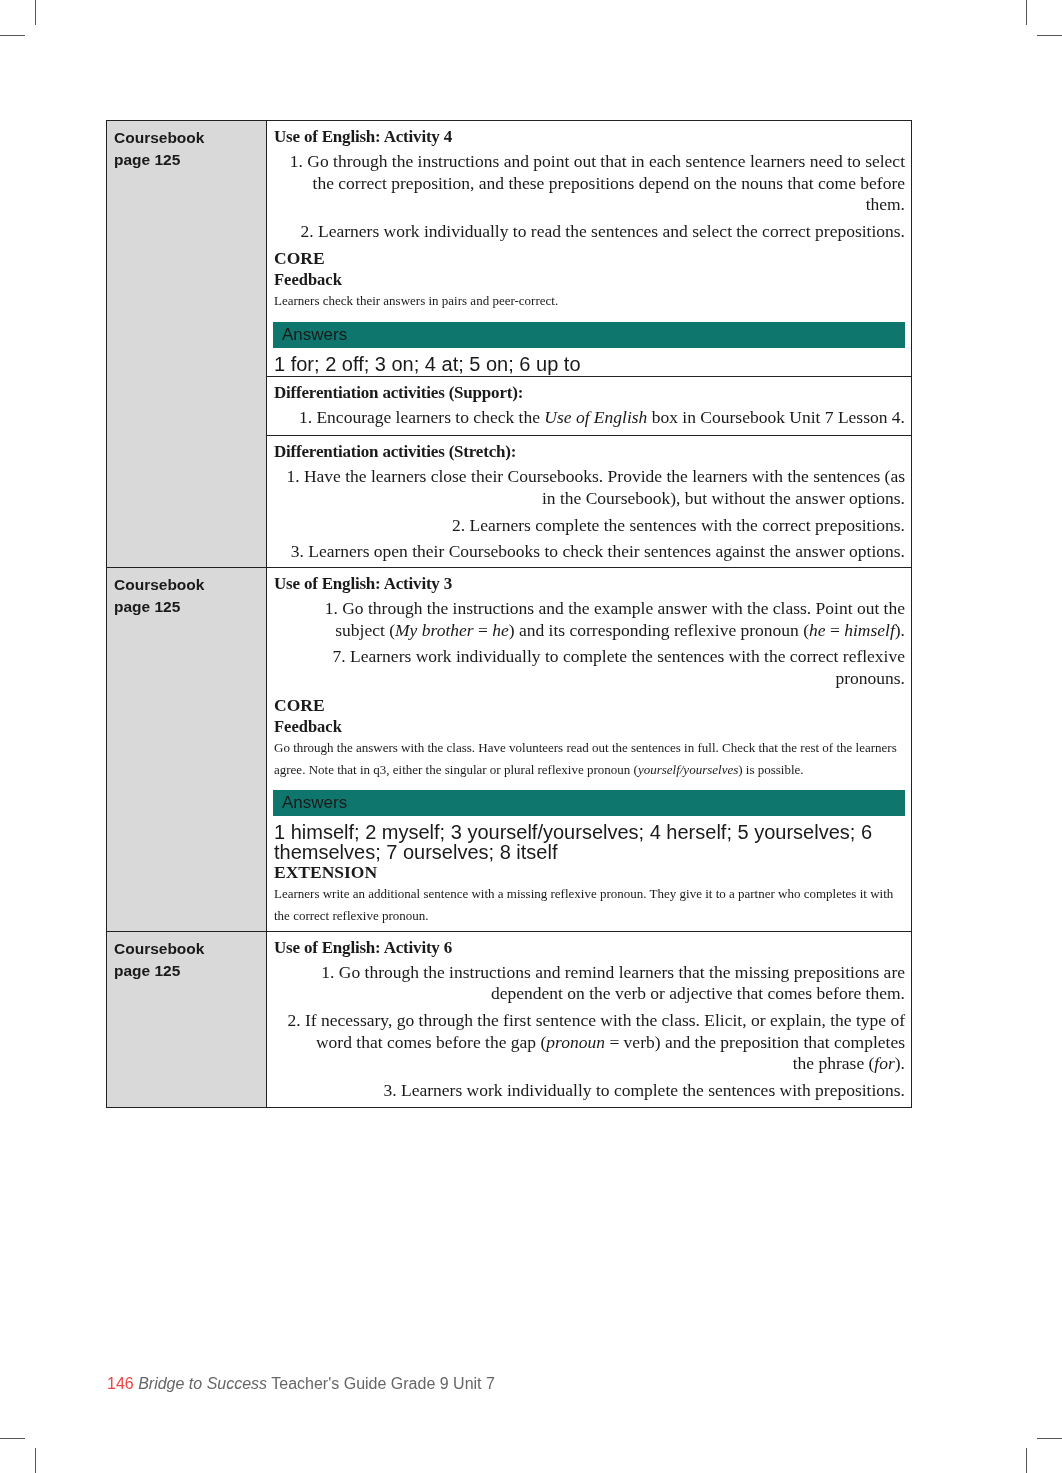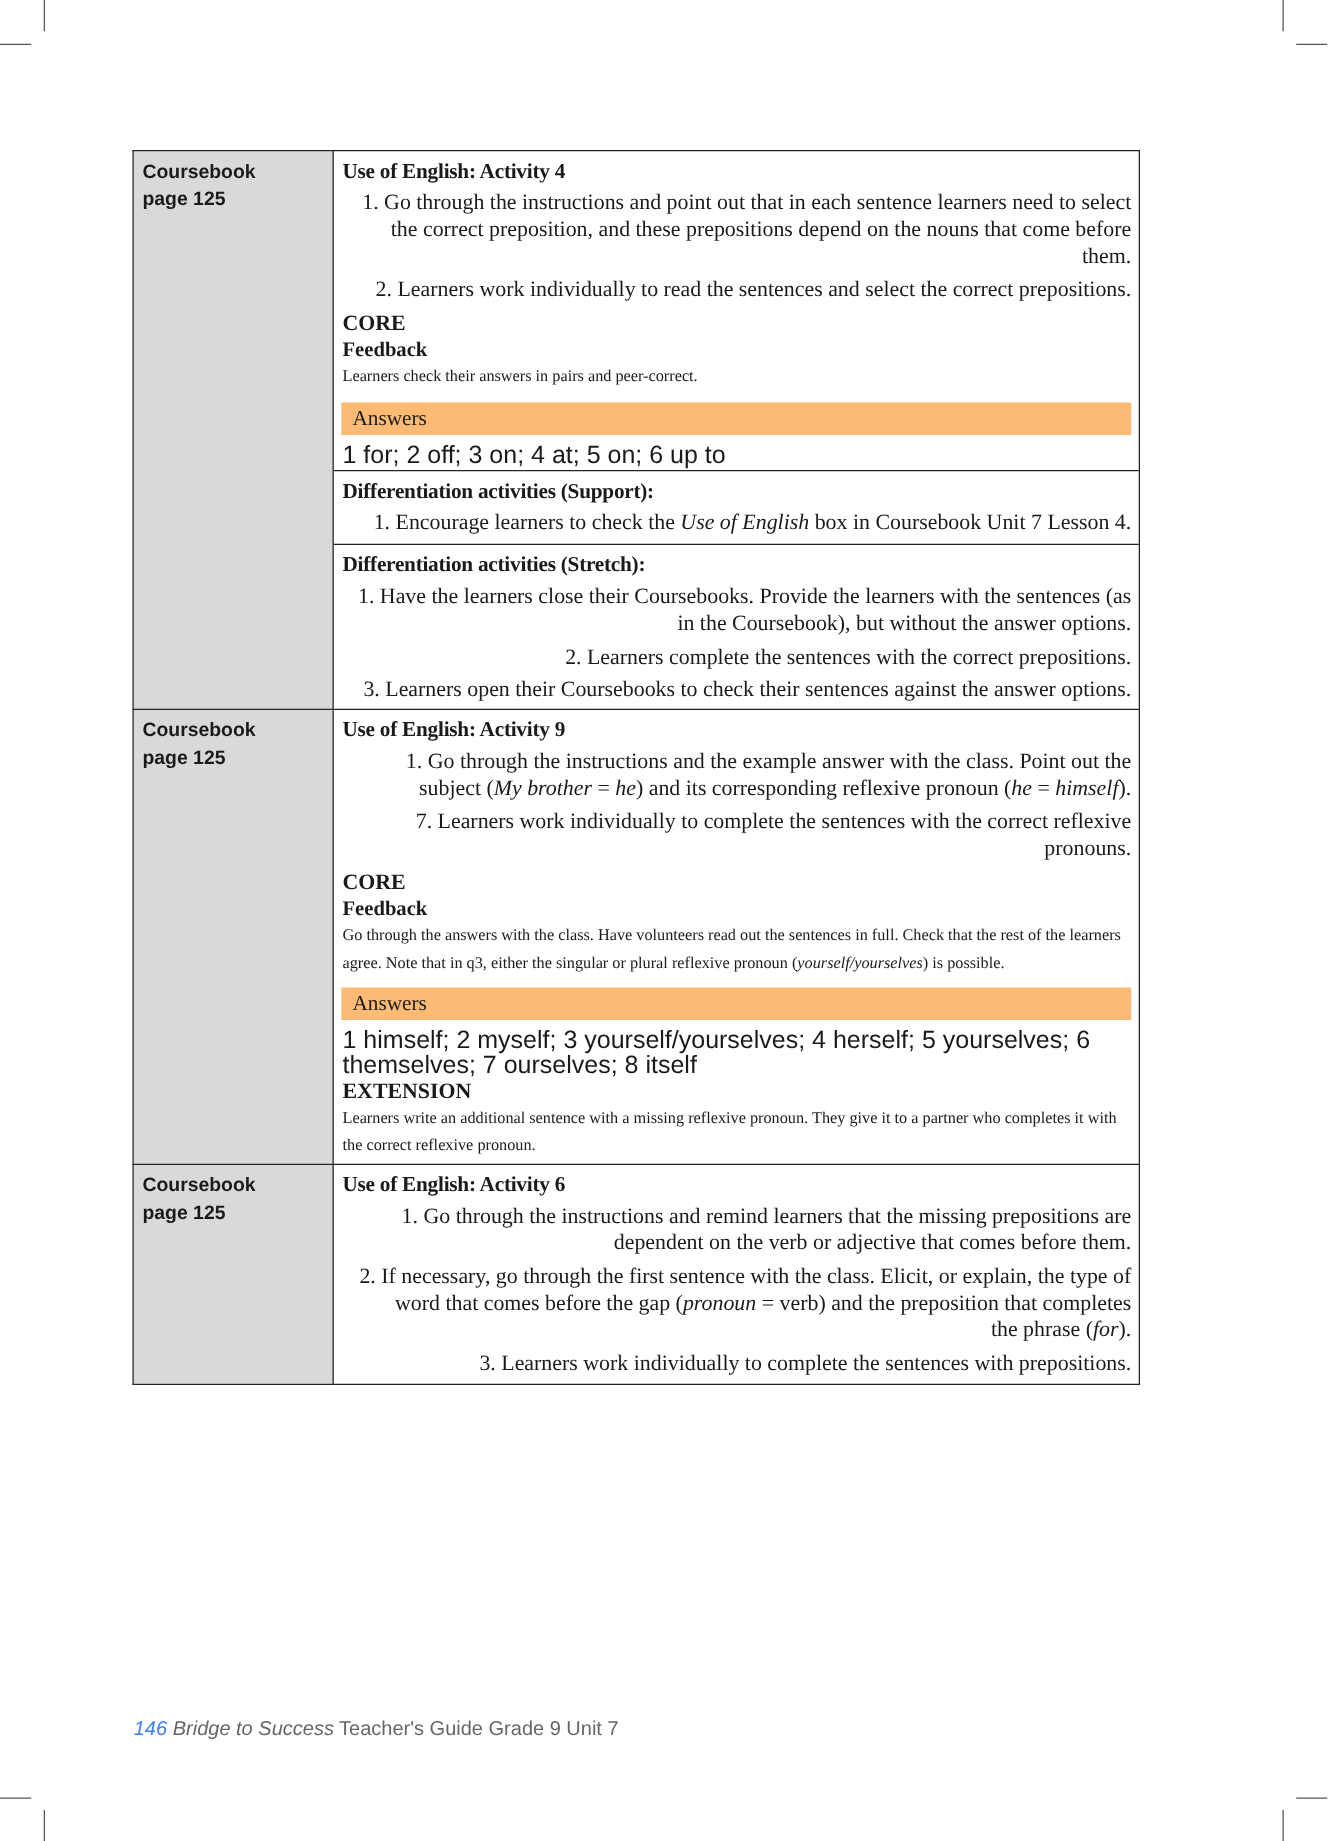--- a/index.html
+++ b/index.html
@@ -13,26 +13,26 @@
   td.side { width:146px; background:#d9d9d9; padding:6px 6px 0 7px;
             font-family:"Liberation Sans", sans-serif; font-weight:bold; font-size:15.5px; line-height:22px; }
   td.content { padding:0; }
   .sec { padding:4px 6px 2px 7px; border-bottom:1.5px solid #222; }
   .sec:last-child { border-bottom:none; }
   .h { font-weight:bold; font-size:17px; line-height:22px; margin:1px 0 3px; letter-spacing:-0.2px; }
   .h2 { font-weight:bold; font-size:17.5px; line-height:21px; }
   .p { font-size:13px; line-height:21.7px; }
   ol { list-style:none; margin:0; padding:0;text-align:right; }
   ol li { font-size:17.5px; line-height:21.7px; padding-left:19px; text-indent:-19px; margin-bottom:5px; }
-  .ansbar { background:#fdba74; font-family:Liberation Serif, serif; font-size:17px;
+  .ansbar { background:#0f766e; font-family:Liberation Sans, sans-serif; font-size:17px;
             padding:2px 9px; margin:10px 0 6px -1px; height:22px; line-height:22px; }
   .anstxt { font-family:"Liberation Sans", sans-serif; font-size:20px; line-height:20px; }
   .footer { position:absolute; left:107px; top:1375px; font-family:"Liberation Sans", sans-serif;
             font-size:16px; color:#666; }
-  .footer .num { color:#3b82f6;font-style:italic; }
+  .footer .num { color:#ef4444; }
 </style>
 </head>
 <body>
 
 <div class="crop v" style="left:35px;top:0;"></div>
 <div class="crop h" style="left:0;top:34px;"></div>
 <div class="crop v" style="left:1026px;top:0;"></div>
 <div class="crop h" style="left:1037px;top:34px;"></div>
 <div class="crop v" style="left:35px;top:1448px;"></div>
 <div class="crop h" style="left:0;top:1437px;"></div>
@@ -77,21 +77,21 @@
       </td>
     </tr>
 
     <tr>
       <td class="side">
         <div>Coursebook</div>
         <div>page 125</div>
       </td>
       <td class="content">
         <div class="sec">
-          <div class="h">Use of English: Activity 9</div>
+          <div class="h">Use of English: Activity 3</div>
           <ol>
             <li>1. Go through the instructions and the example answer with the class. Point out the subject (<i>My brother</i> = <i>he</i>) and its corresponding reflexive pronoun (<i>he</i> = <i>himself</i>).</li>
             <li>7. Learners work individually to complete the sentences with the correct reflexive pronouns.</li>
           </ol>
           <div class="h2">CORE</div>
           <div class="h2" style="font-size:16.5px">Feedback</div>
           <div class="p">Go through the answers with the class. Have volunteers read out the sentences in full. Check that the rest of the learners agree. Note that in q3, either the singular or plural reflexive pronoun (<i>yourself/yourselves</i>) is possible.</div>
           <div class="ansbar">Answers</div>
           <div class="anstxt">1 himself; 2 myself; 3 yourself/yourselves; 4 herself; 5 yourselves; 6 themselves; 7 ourselves; 8 itself</div>
           <div class="h2">EXTENSION</div>

